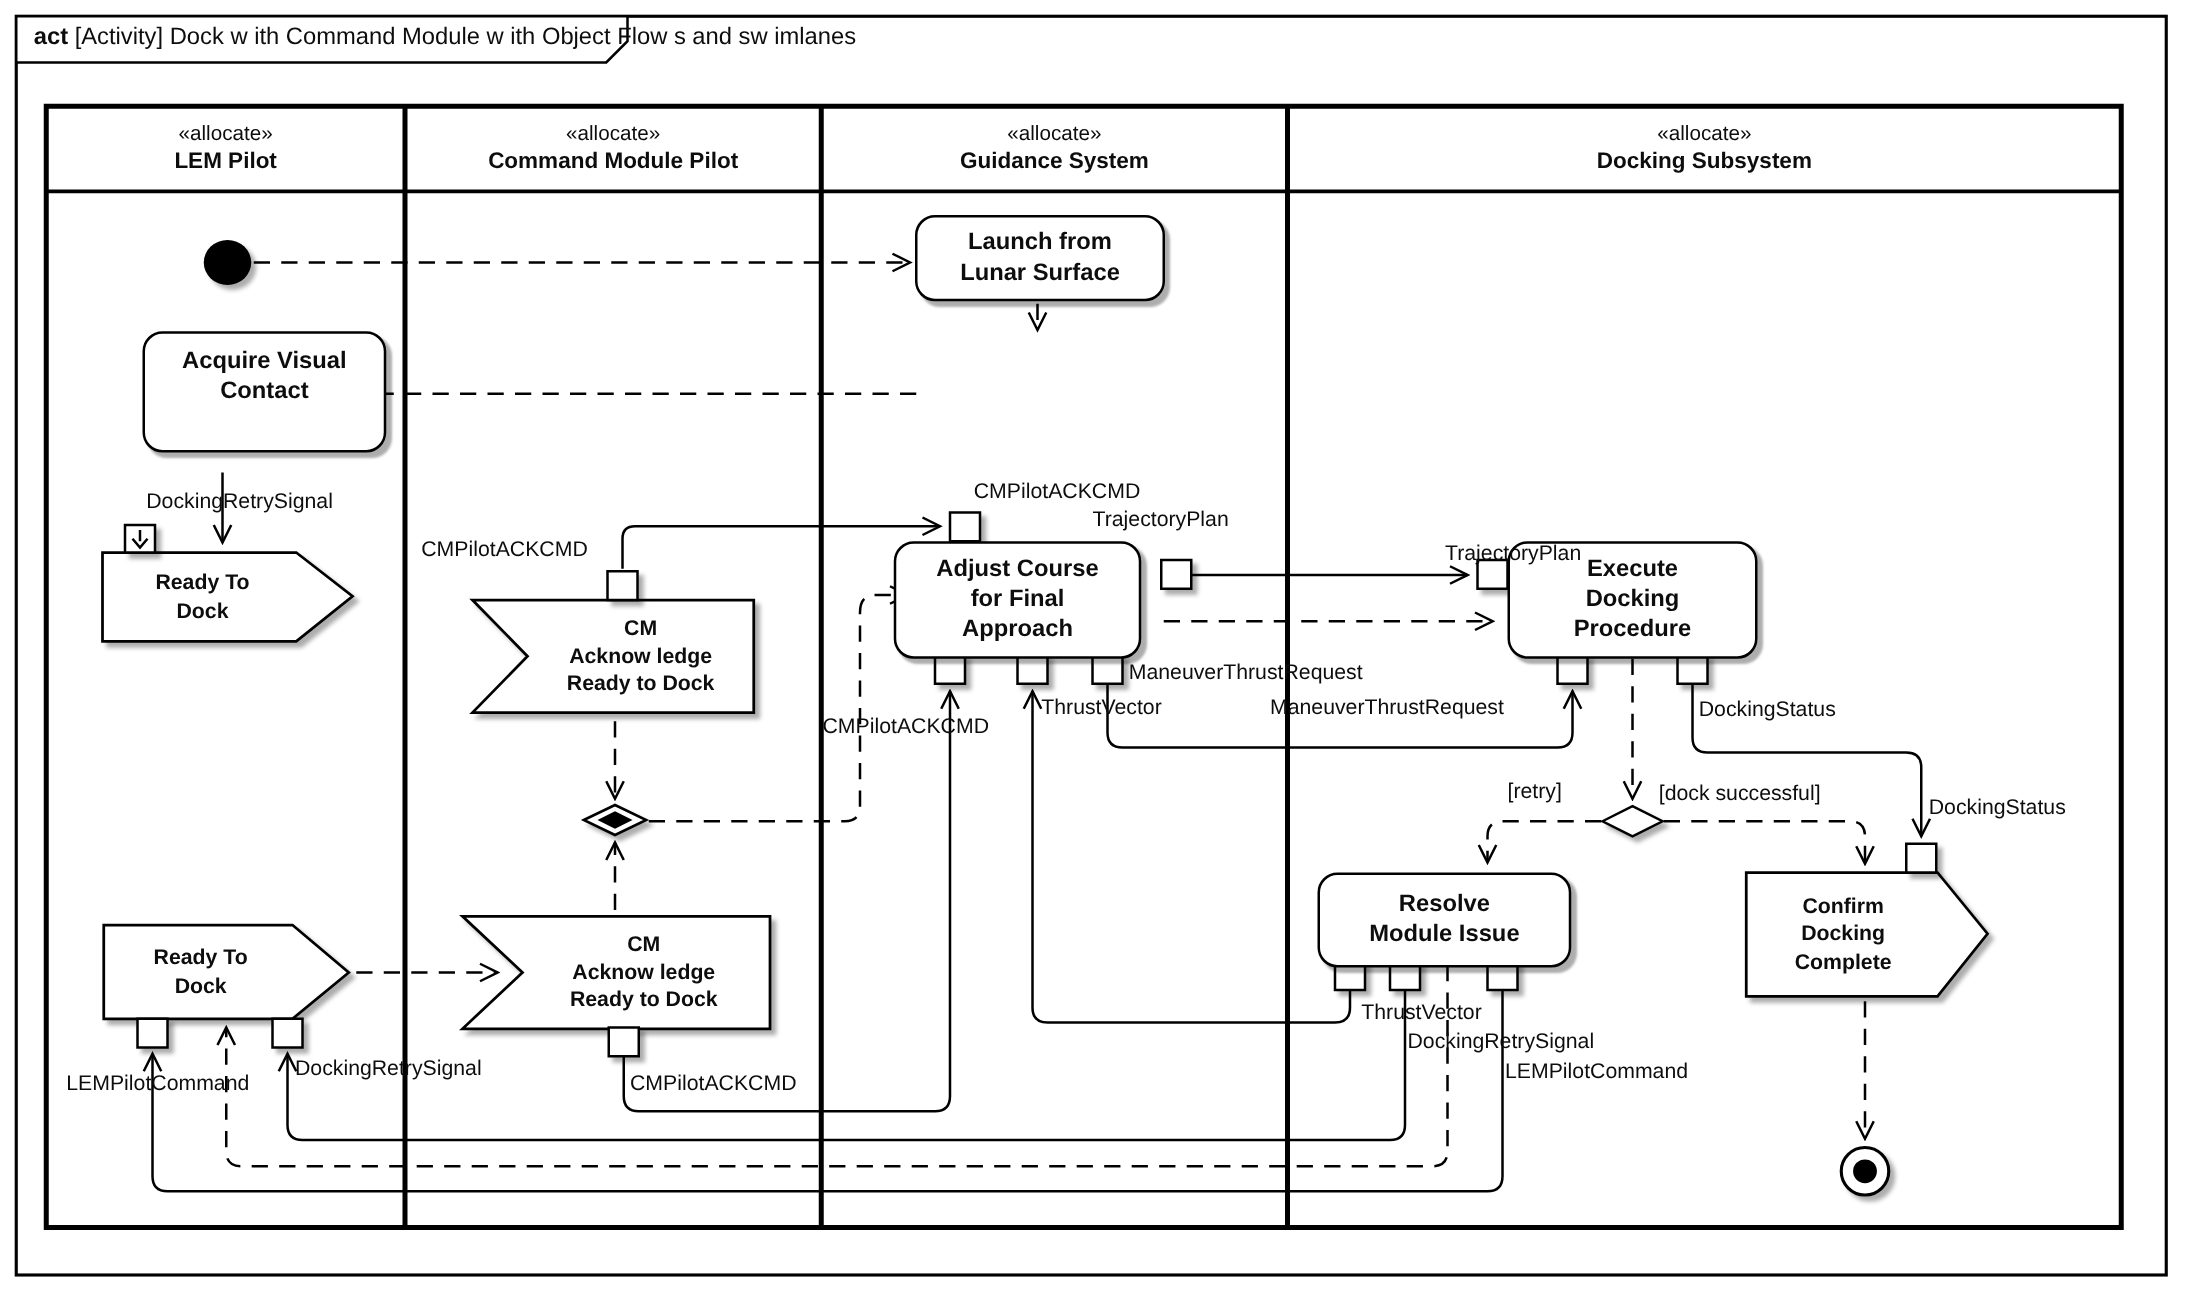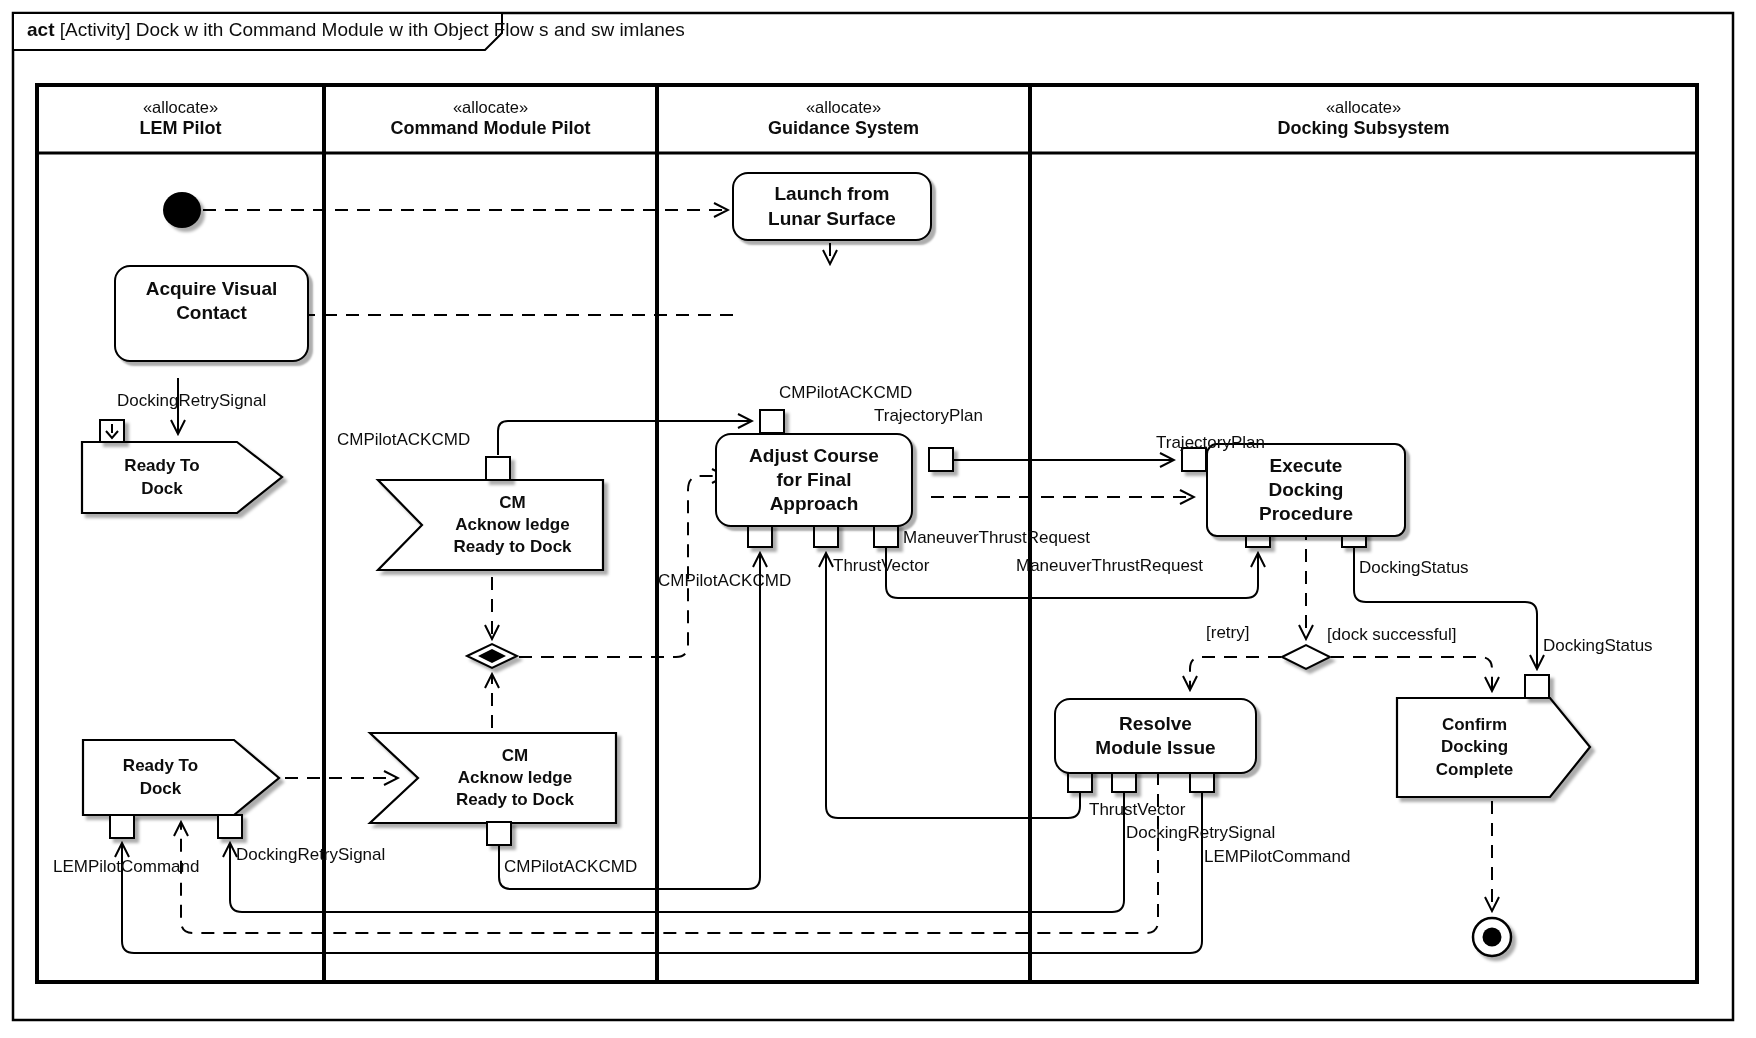--- a/index.html
+++ b/index.html
@@ -157,21 +157,21 @@
     <div class="lane-name">Docking Subsystem</div>
   </div>
 
   <div class="action" style="left:732px; top:172px; width:196px; height:65px;">Launch from
 Lunar Surface</div>
   <div class="action top-align" style="left:82px; top:265px; width:195px; height:97px;margin-left:32px;">Acquire Visual
 Contact</div>
   <div class="action" style="left:715px; top:433px; width:194px; height:90px;">Adjust Course
 for Final
 Approach</div>
-  <div class="action" style="left:1206px; top:443px; width:196px; height:90px;border-radius:11px;">Execute
+  <div class="action" style="left:1206px; top:433px; width:196px; height:90px;">Execute
 Docking
 Procedure</div>
   <div class="action" style="left:1054px; top:698px; width:199px; height:72px;">Resolve
 Module Issue</div>
 
   <div class="shape-text" style="left:82px; top:442px; width:160px; height:71px;">Ready To
 Dock</div>
   <div class="shape-text" style="left:420px; top:480px; width:185px; height:90px;">CM
 Acknow ledge
 Ready to Dock</div>

